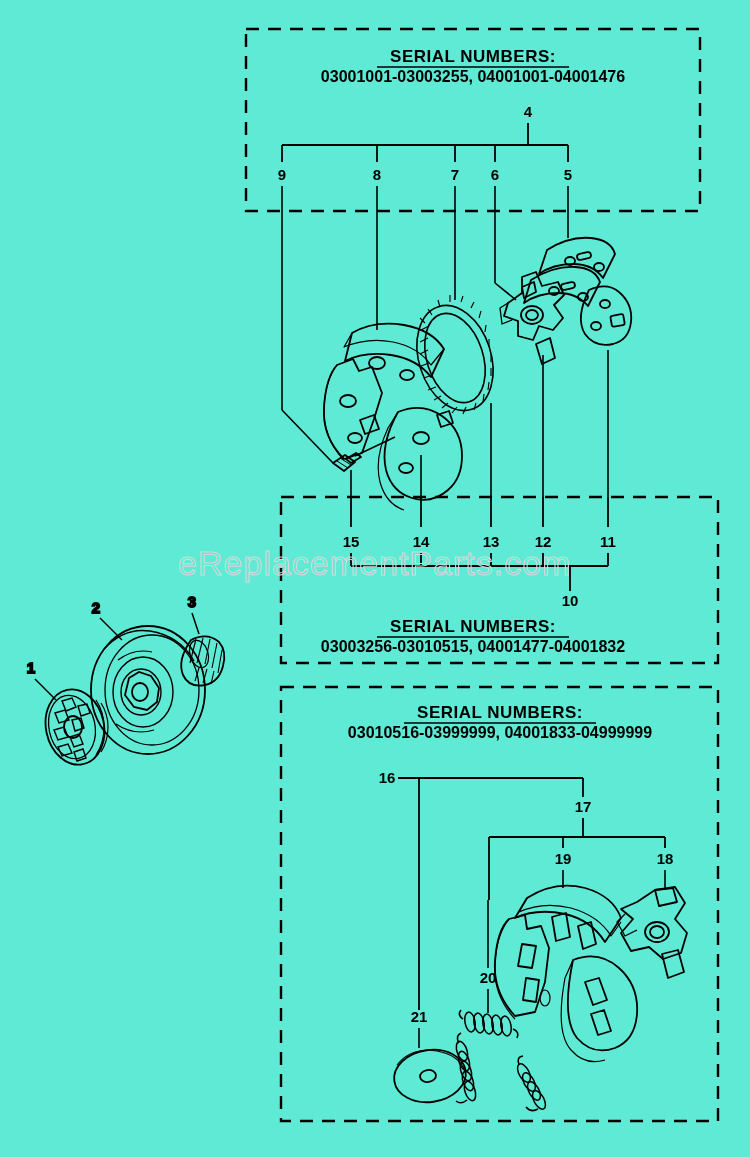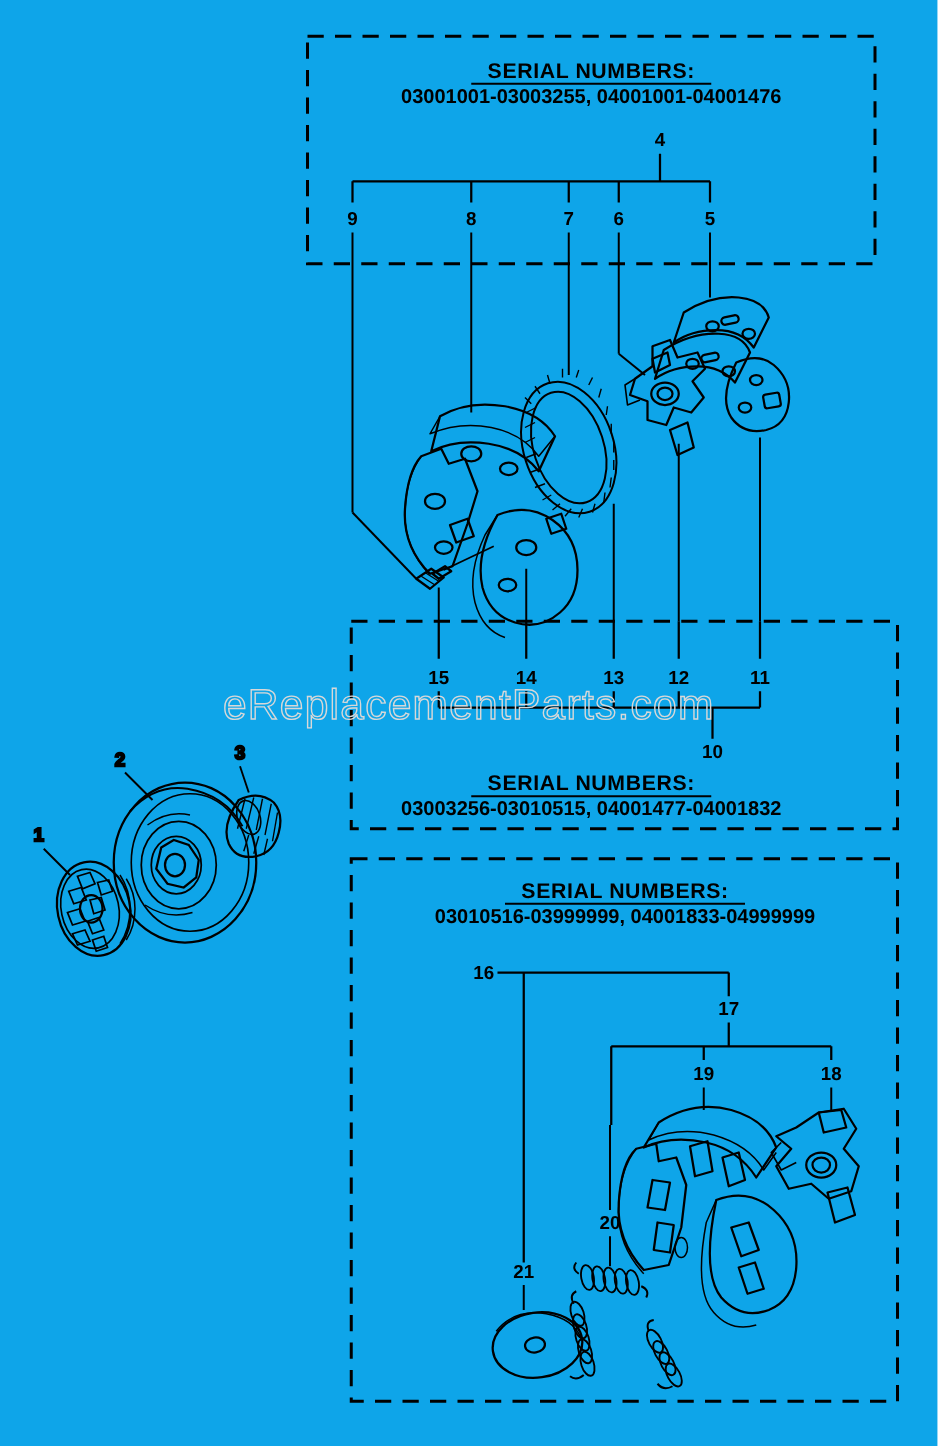--- a/index.html
+++ b/index.html
@@ -7,21 +7,21 @@
     padding: 0;
     background: #ffffff;
   }
   body {
     font-family: "Liberation Sans", sans-serif;
   }
   #page {
     position: relative;
     width: 750px;
     height: 1157px;
-    background: #0ea5e9;
+    background: #5eead4;
     overflow: hidden;
   }
   #diagram {
     position: absolute;
     left: 0;
     top: 0;
     width: 750px;
     height: 1157px;
   }
   .sn-title {

